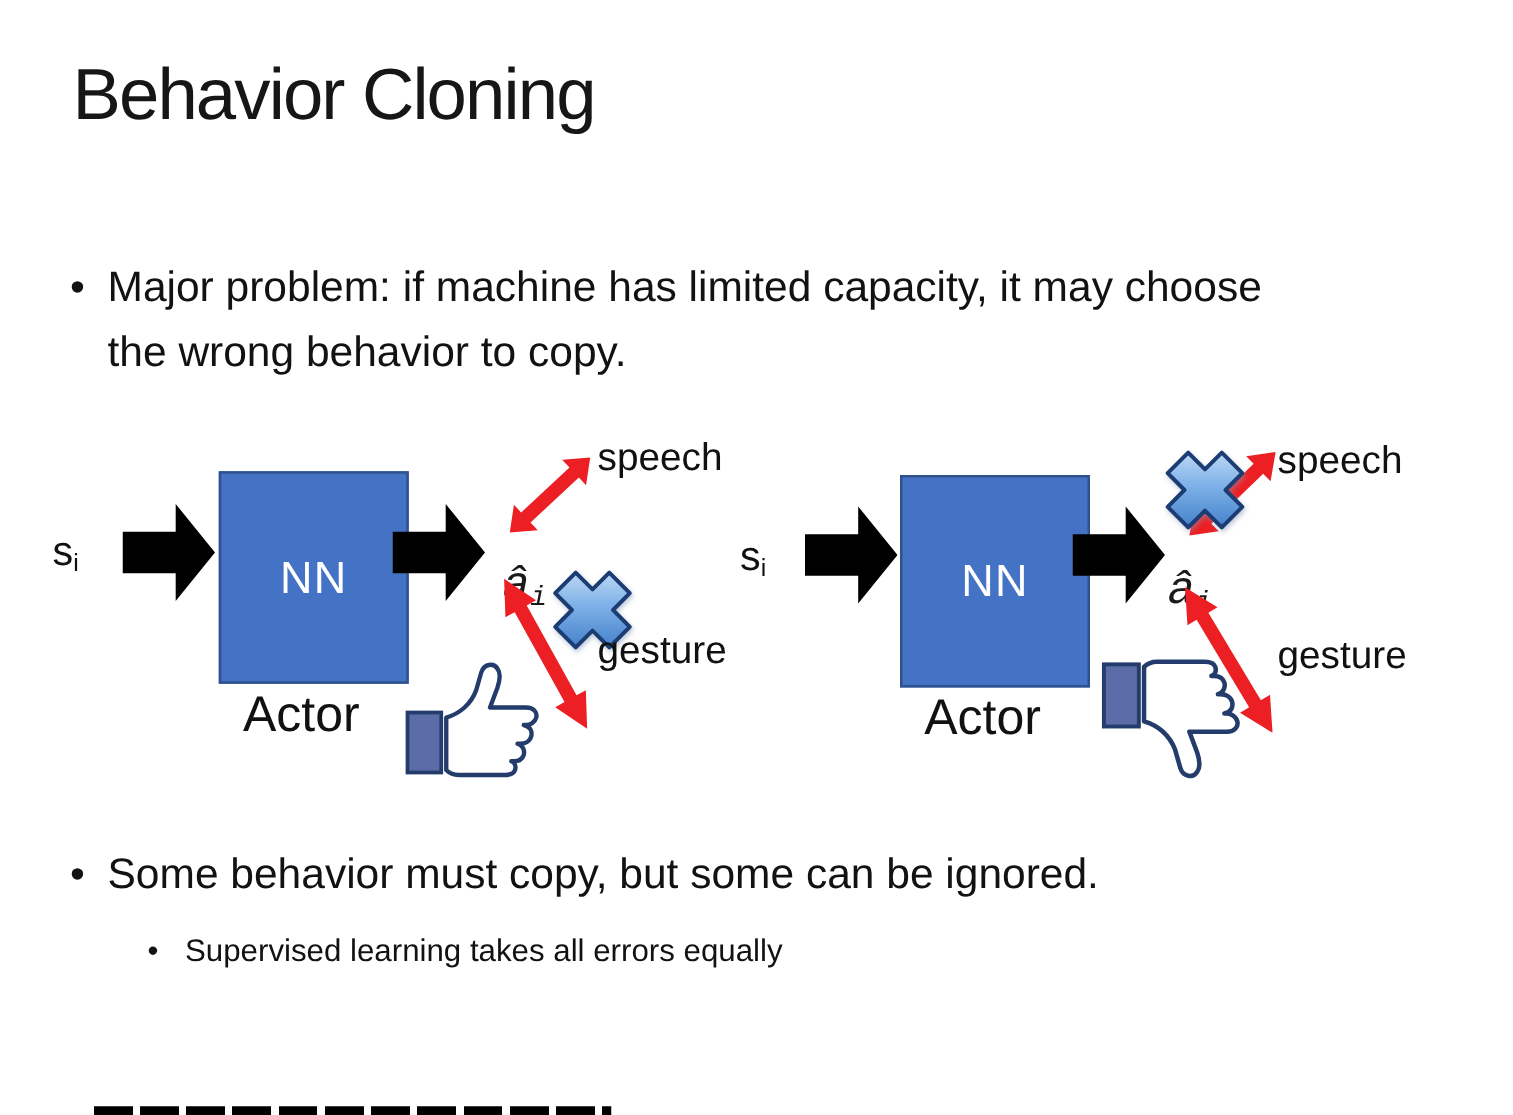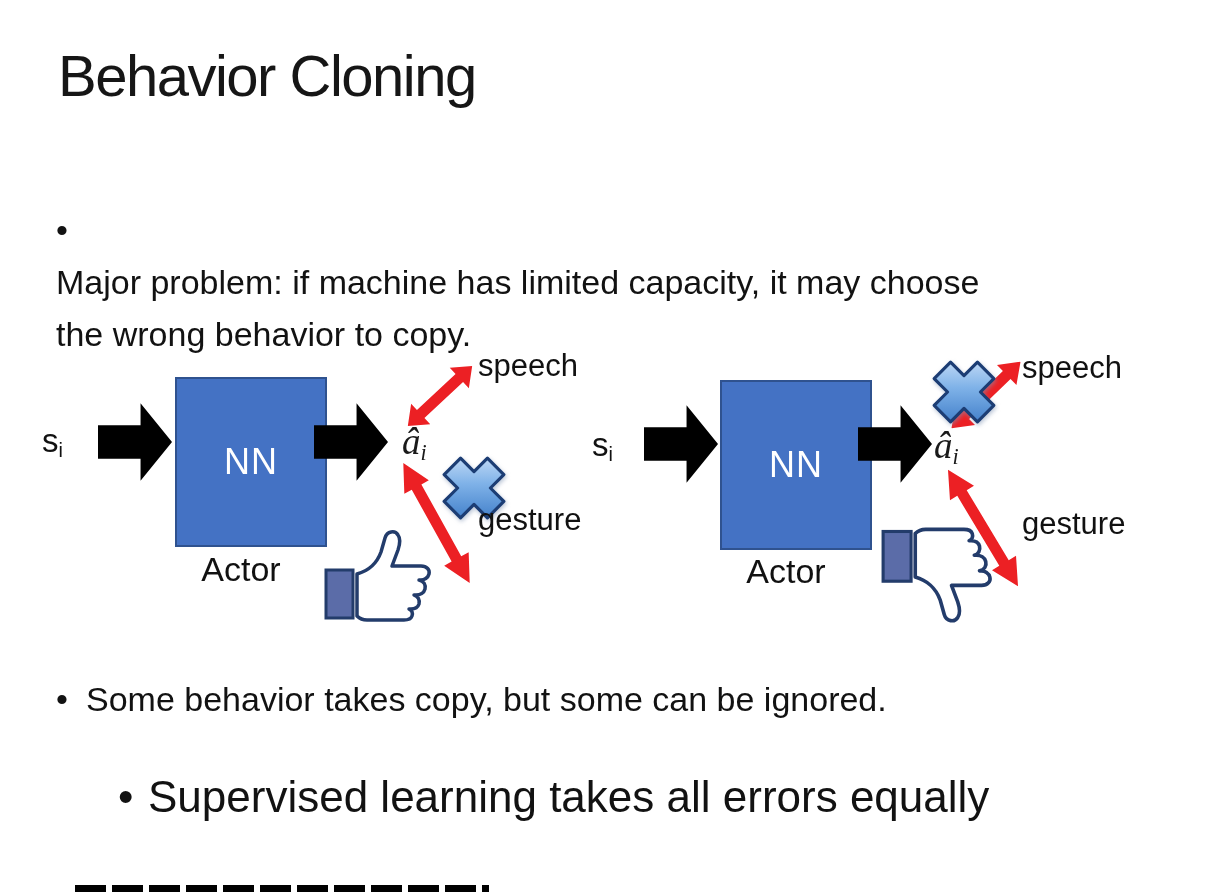--- a/index.html
+++ b/index.html
@@ -7,38 +7,38 @@
     position:relative;width:1210px;height:892px;background:#ffffff;overflow:hidden;
     font-family:"Liberation Sans",sans-serif;color:#141414;padding-left:32px;
   }
   .title{
     position:absolute;left:58px;top:42px;font-size:58px;letter-spacing:-1.5px;
     color:#161616;font-weight:400;white-space:nowrap;
   }
   .bullet{position:absolute;display:flex;align-items:flex-start;color:#121212;}
   .bullet .dot{flex:0 0 30px;}
   .bullet .dot::before{content:"\2022";}
-  .b1{left:56px;top:204px;font-size:34px;line-height:52px;flex-direction:column;}
+  .b1{left:56px;top:204px;font-size:34px;line-height:52px;}
   .b1 .txt{width:930px;}
   .b2{left:56px;top:676px;font-size:34px;line-height:46px;}
-  .b3{left:118px;top:738px;font-size:44px;line-height:46px;margin-top:36px;}
+  .b3{left:118px;top:738px;font-size:25px;line-height:46px;}
   .diagram{position:absolute;top:340px;height:300px;}
   .diagram-left{left:28px;width:575px;}
   .diagram-right{left:582px;width:620px;}
   .abs{position:absolute;}
   .s-label{font-size:33px;color:#111;}
   .s-label .sub{font-size:0.6em;position:relative;bottom:-0.25em;}
-  .a-hat{font-family:Liberation Serif, serif;font-style:italic;font-size:37px;color:#1a1a1a;}
+  .a-hat{font-family:Liberation Mono, monospace;font-style:italic;font-size:37px;color:#1a1a1a;margin-top:28px;}
   .a-hat .sub{font-size:0.6em;position:relative;bottom:-0.28em;}
   .nn-box{
     background:#4472C4;border:2px solid #2F528F;box-sizing:border-box;
     width:152px;height:170px;display:flex;align-items:center;justify-content:center;
   }
   .nn-box .nn-text{color:#ffffff;font-size:36px;letter-spacing:1px;}
-  .actor{font-size:34px;color:#111;text-align:center;width:132px;}
+  .actor{font-size:40px;color:#111;text-align:center;width:132px;}
   .word-label{font-size:31px;color:#111;white-space:nowrap;}
   .blk-arrow{display:block;}
   .dbl-arrow{display:block;height:32px;}
   .x-icon{filter:drop-shadow(1px 2px 2px rgba(130,150,180,0.55));}
   .bottom-bar{
     position:absolute;left:75px;top:885px;width:414px;height:7px;
     background:repeating-linear-gradient(90deg,#000 0px,#000 31px,#ffffff 31px,#ffffff 37px);
   }
 </style>
 </head>
@@ -156,21 +156,21 @@
         <path d="M34 88 V46 C45 43 54 35 58 24 L62 10 C64 3 72 2 75 7 C78 11 77 16 75 22 L69 38 H98
                  C104 38 107 42 106 46 C105 50 101 52 98 52 L96 52 C101 53 103 57 102 61 C101 65 97 67 93 67
                  L91 67 C95 68 97 72 96 76 C95 79 92 81 88 81 L86 81 C89 82 90 85 89 88 C88 91 85 92 81 92
                  H44 C40 92 36 90 34 88 Z" fill="#ffffff" stroke="#233c6b" stroke-width="3.5" stroke-linejoin="round"></path>
       </g>
     </svg>
   </div>
 
   <div class="bullet b2">
     <span class="dot"></span>
-    <span class="txt">Some behavior takes copy, but some can be ignored.</span>
+    <span class="txt">Some behavior must copy, but some can be ignored.</span>
   </div>
 
   <div class="bullet b3">
     <span class="dot"></span>
     <span class="txt">Supervised learning takes all errors equally</span>
   </div>
 
   <div class="bottom-bar"></div>
 
 </div>

